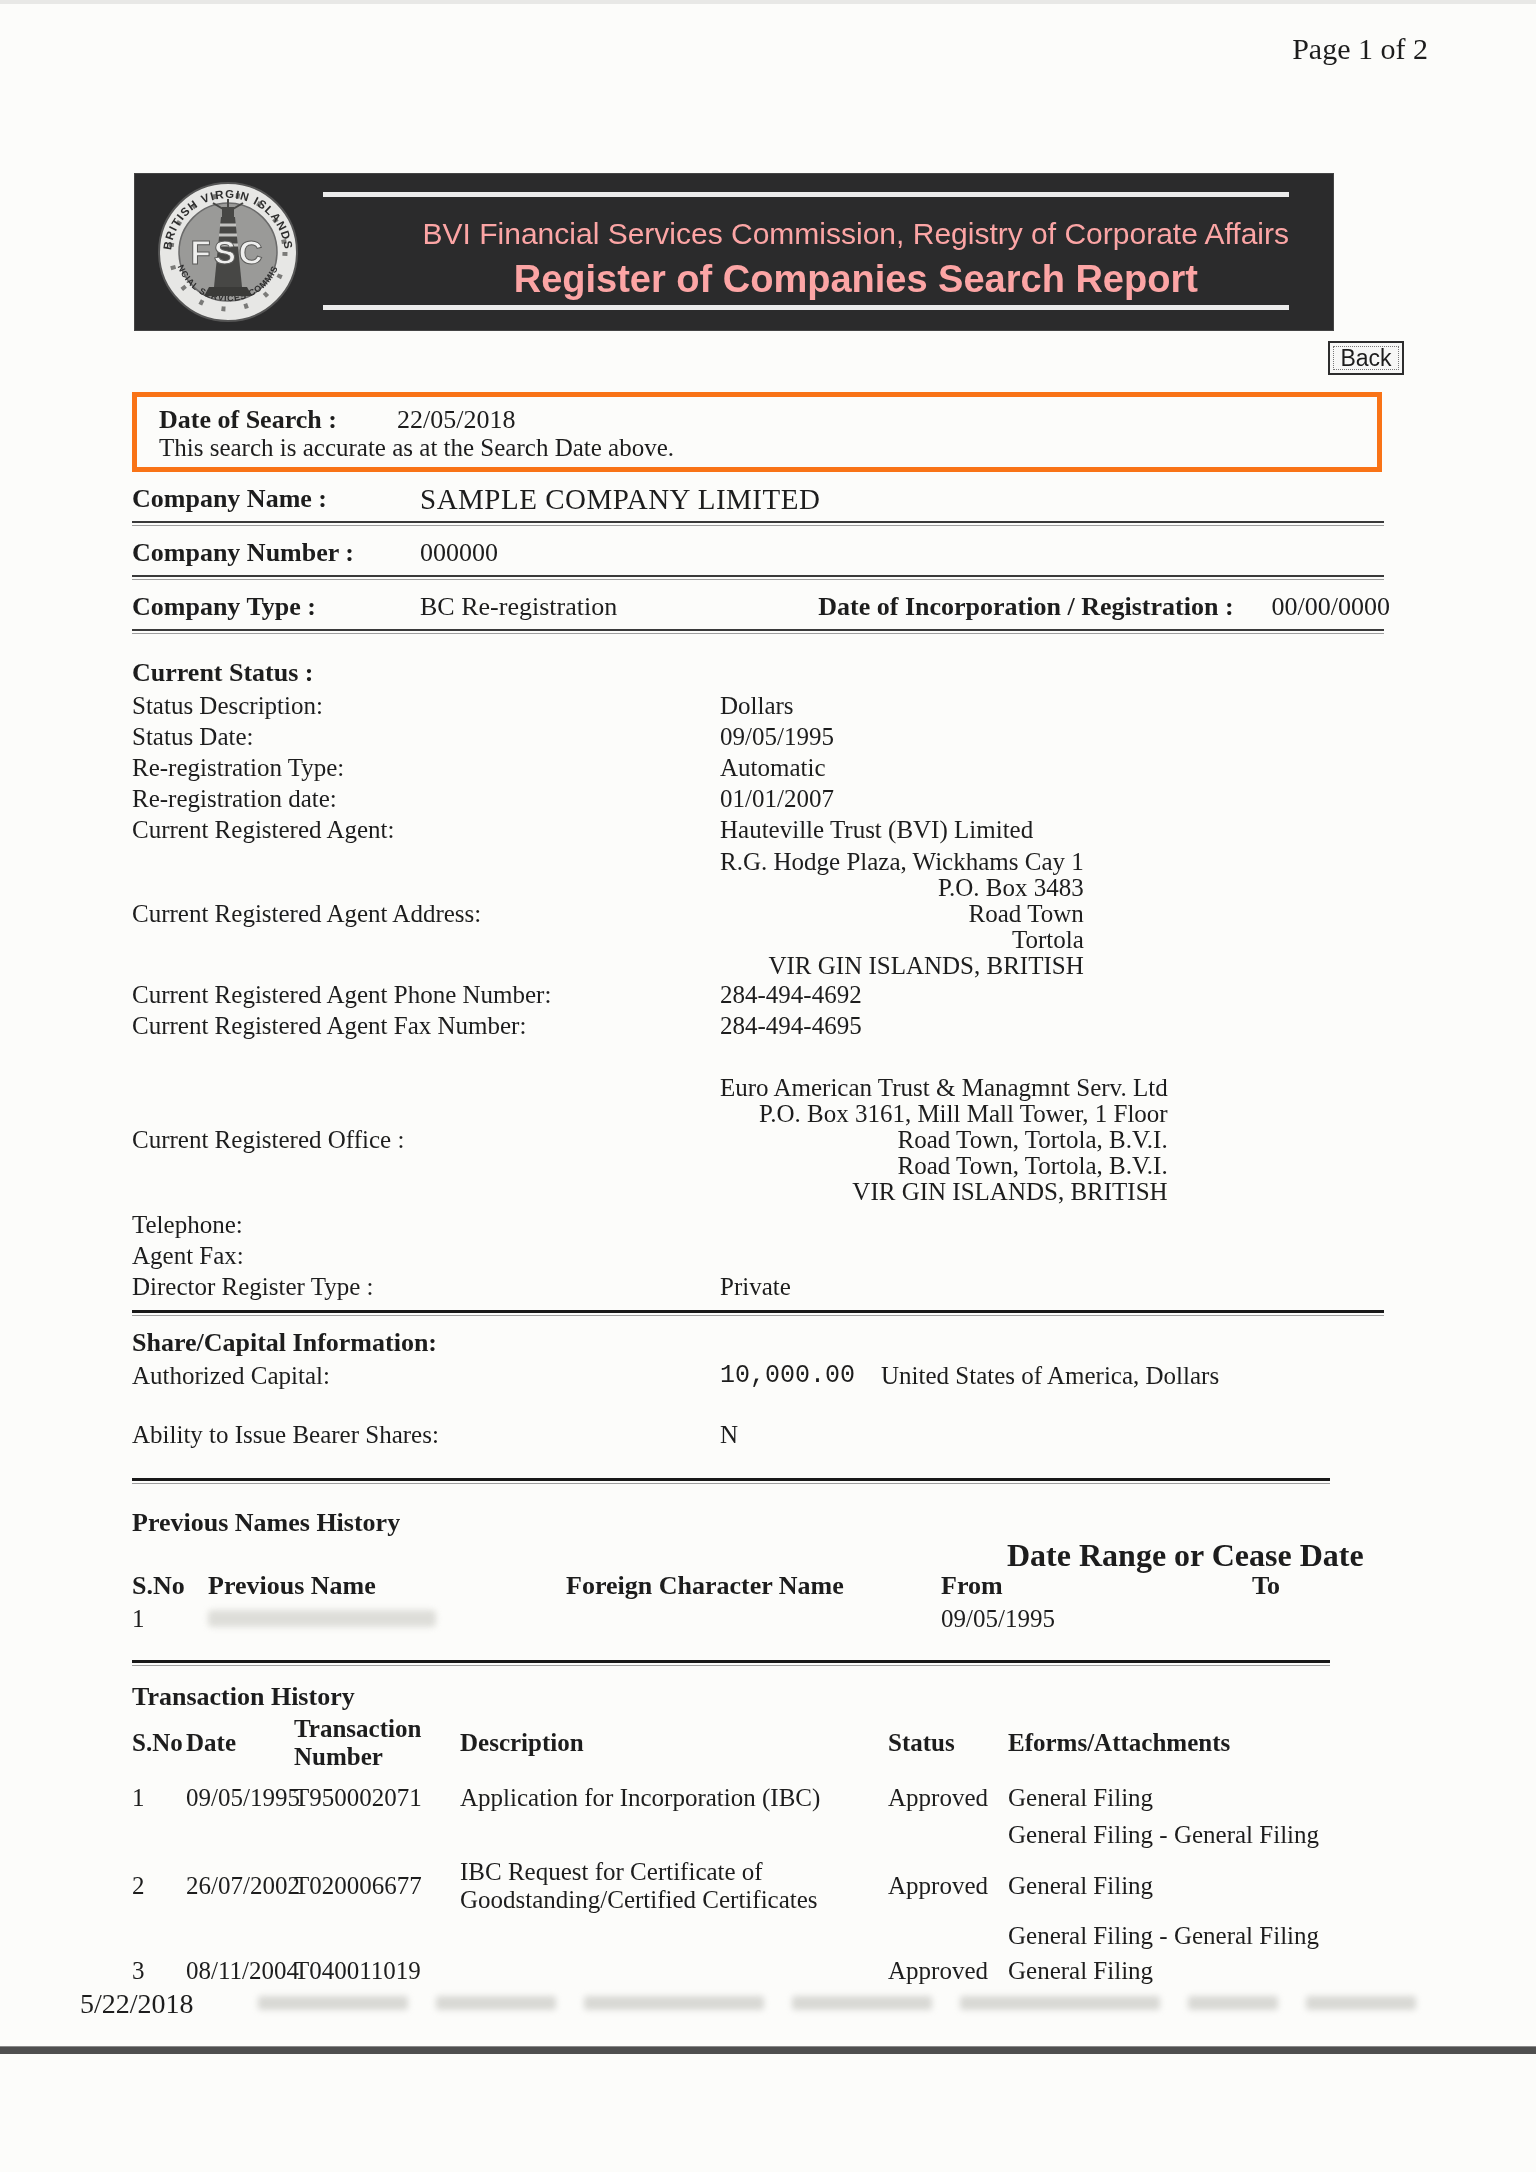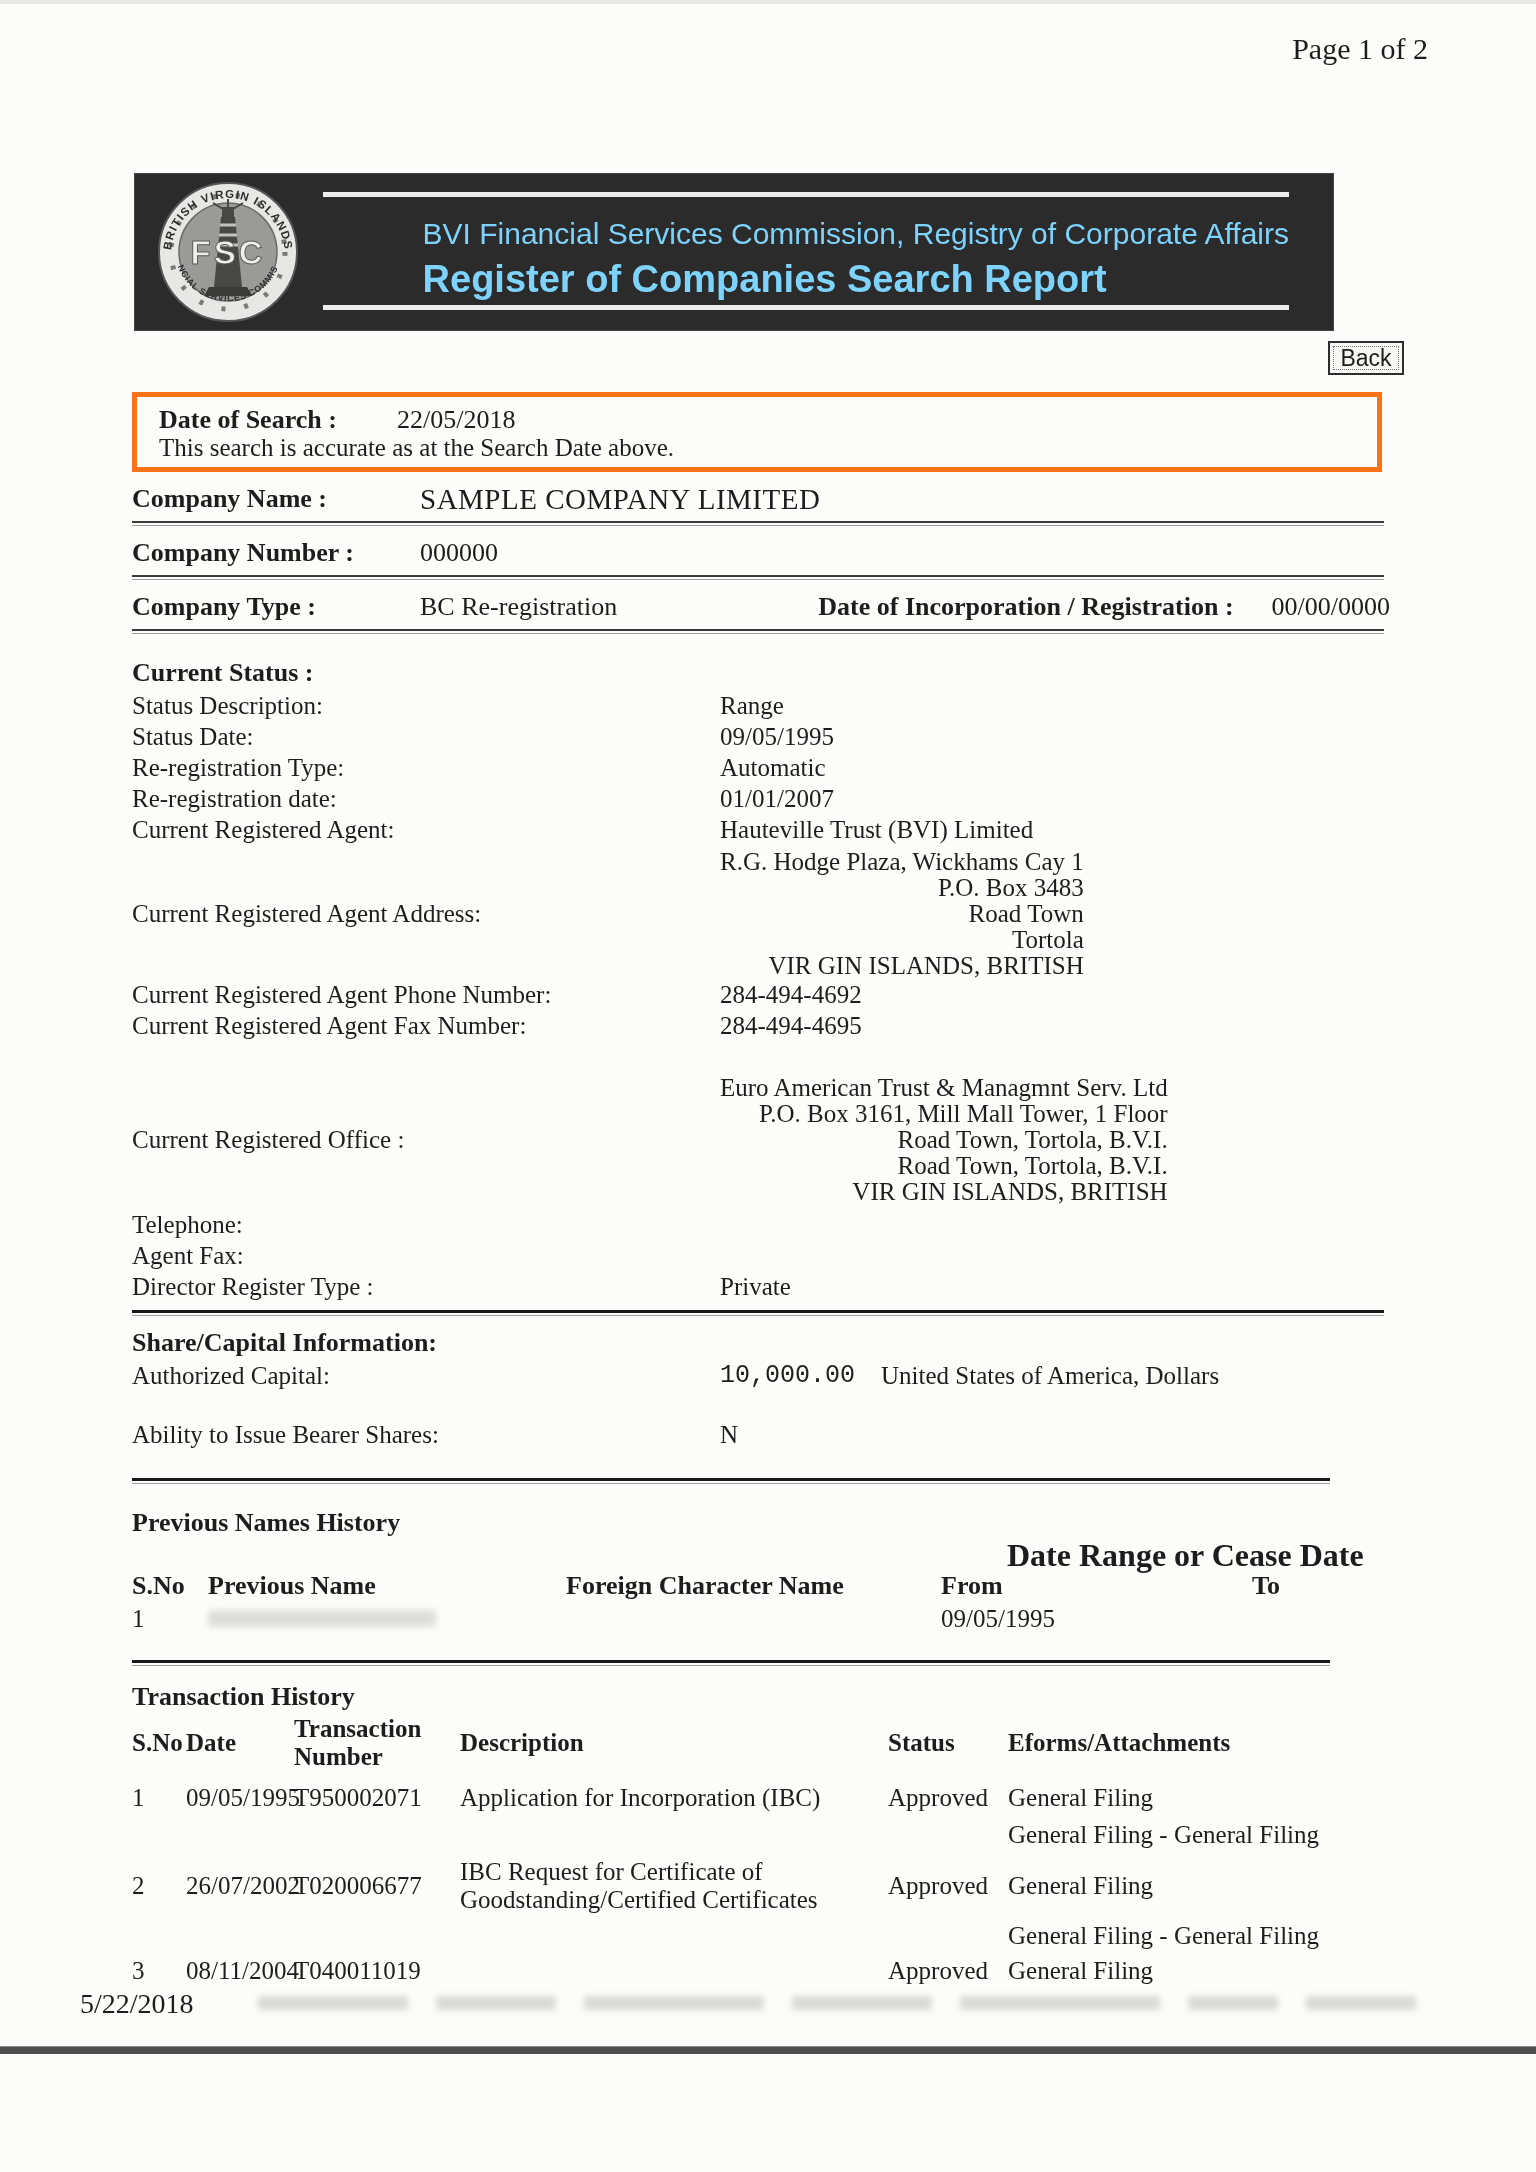--- a/index.html
+++ b/index.html
@@ -8,21 +8,21 @@
     background:#fcfcfa;overflow:hidden;color:#1d1d1d;
     font-family:"Liberation Serif","DejaVu Serif",serif;
   }
   
   .page-number{position:absolute;top:28px;right:108px;font-size:30px;}
   
   .banner{position:absolute;left:135px;top:170px;width:1198px;height:156px;background:#2b2b2c;box-shadow:0 0 0 1px #444;}
   .stripe{position:absolute;left:188px;right:44px;height:5px;background:#ececec;}
   .stripe.top{top:18px;}
   .stripe.bottom{bottom:20px;}
-  .banner-text{position:absolute;right:44px;top:42px;text-align:left;color:#7dd3fc;font-family:"Liberation Sans","DejaVu Sans",sans-serif;}
+  .banner-text{position:absolute;right:44px;top:42px;text-align:center;color:#fca5a5;font-family:"Liberation Sans","DejaVu Sans",sans-serif;}
   .banner-org{font-size:30px;line-height:36px;}
   .banner-title{font-size:38px;line-height:46px;font-weight:700;margin-top:4px;}
   .logo{position:absolute;left:22px;top:7px;width:142px;height:142px;}
   
   .back-btn{position:absolute;left:1328px;top:337px;width:76px;height:34px;background:#f7f7f6;
     border:2px solid #2d2d2d;outline:1px dotted #777;outline-offset:-6px;
     font-family:"Liberation Sans","DejaVu Sans",sans-serif;font-size:23px;color:#1c1c1c;cursor:pointer;}
   
   .doc{position:absolute;left:132px;top:388px;width:1252px;}
   .search-box{box-sizing:border-box;width:1250px;height:80px;border:5px solid #f97316;padding:9px 0 0 22px;}
@@ -137,21 +137,21 @@
         <span class="clbl2">Date of Incorporation / Registration :</span>
         <span class="cval2">00/00/0000</span>
       </span>
     </div>
     <div class="dline"></div>
 
     <div class="sect-title mt22">Current Status :</div>
 
     <div class="kv">
       <span class="lbl">Status Description:</span>
-      <span>Range</span>
+      <span>Dollars</span>
     </div>
     <div class="kv">
       <span class="lbl">Status Date:</span>
       <span>09/05/1995</span>
     </div>
     <div class="kv">
       <span class="lbl">Re-registration Type:</span>
       <span>Automatic</span>
     </div>
     <div class="kv">

